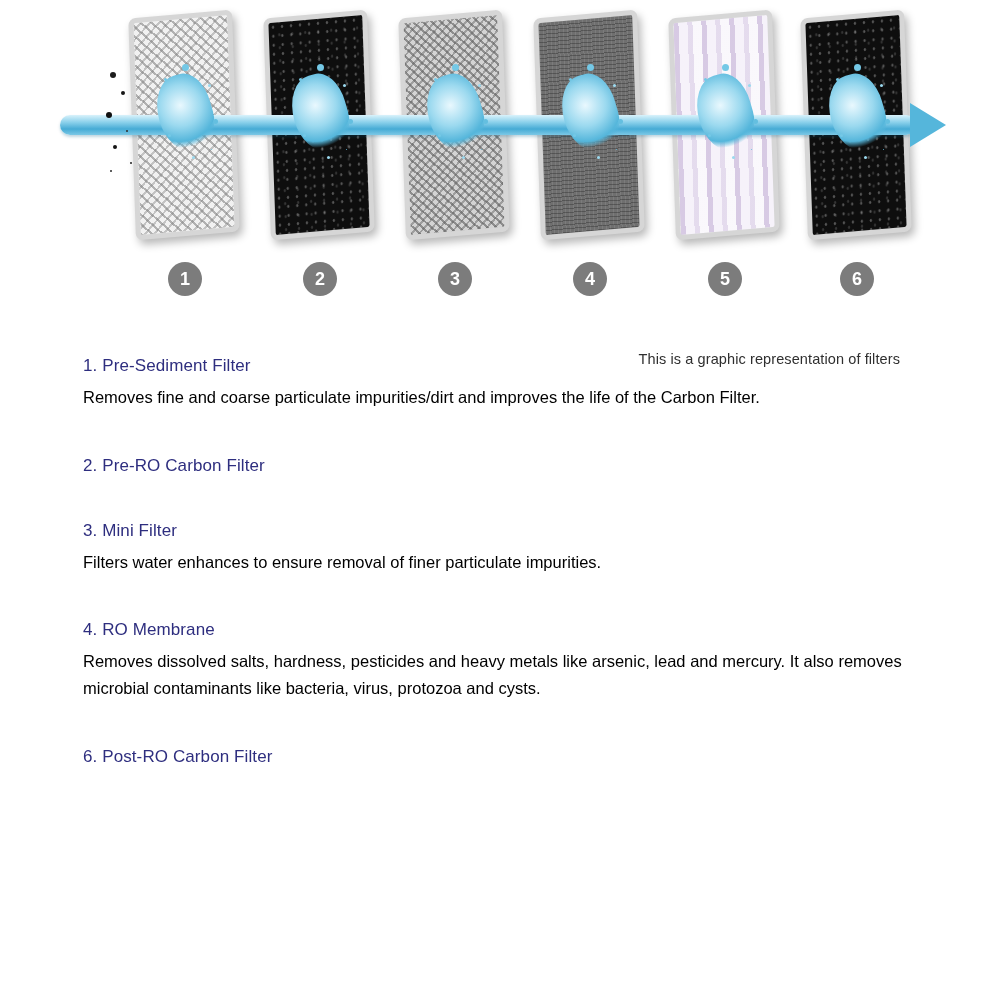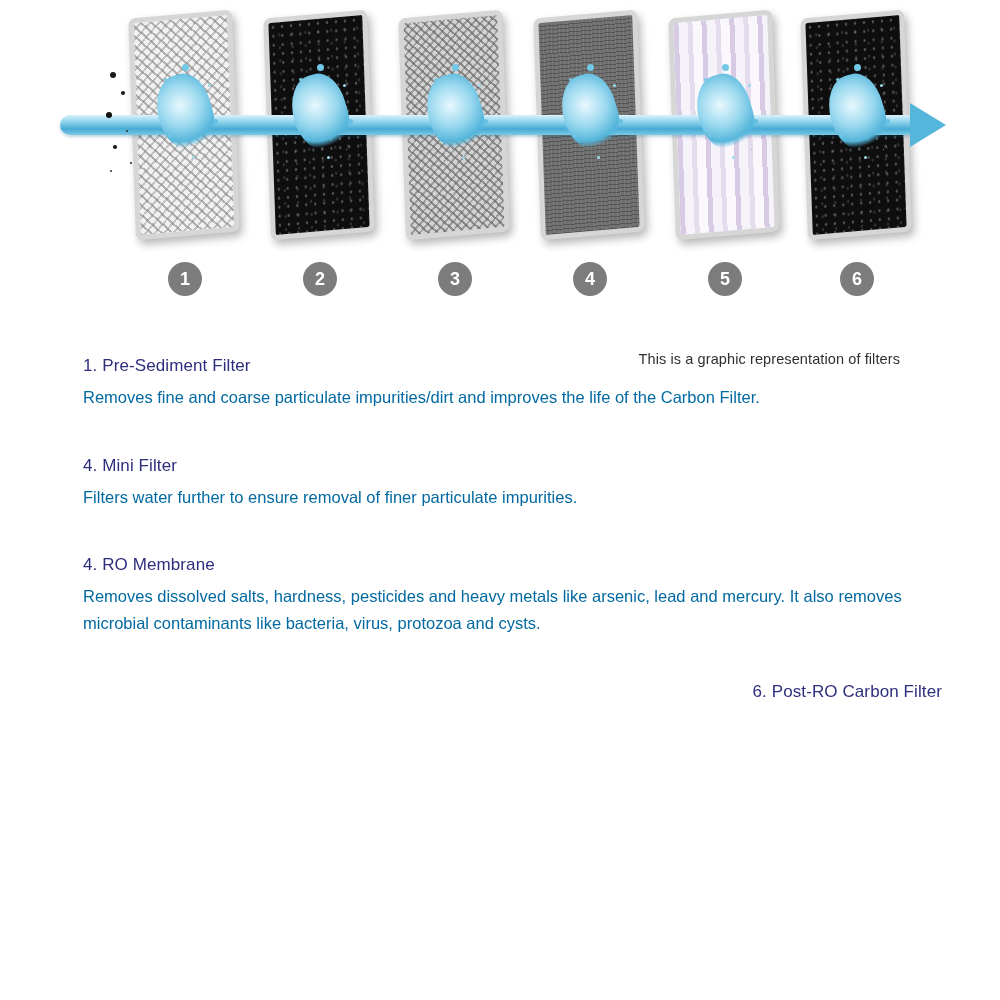--- a/index.html
+++ b/index.html
@@ -92,26 +92,26 @@
   }
 
   .caption{
     position:absolute;top:323px;right:100px;
     font-size:14.5px;font-weight:normal;color:#2f2f2f;letter-spacing:.1px;margin-top:28px;
   }
 
   
   .sections{position:absolute;left:83px;top:348px;right:58px;}
   .fsec{margin:0 0 45px 0;}
-  .fsec:last-child{margin-bottom:0;text-align:right;}
+  .fsec:last-child{margin-bottom:0;}
   .fsec h3{
     margin:8px 0 8px 0;font-size:17px;font-weight:normal;color:#2e2e7f;letter-spacing:.1px;
   }
   .fsec p{
-    margin:0;font-size:16.5px;line-height:1.62;color:#0369a1;max-width:865px;
+    margin:0;font-size:16.5px;line-height:1.62;color:#000000;max-width:865px;
   }
 </style>
 </head>
 <body>
 
 <div class="page">
 
   <div class="diagram">
 
     <div class="stream"></div>
@@ -155,25 +155,26 @@
   </div>
 
   <div class="sections">
 
     <section class="fsec">
       <h3>1. Pre-Sediment Filter</h3>
       <p>Removes fine and coarse particulate impurities/dirt and improves the life of the Carbon Filter.</p>
     </section>
 
     <section class="fsec">
+      <h3>2. Pre-RO Carbon Filter</h3>
     </section>
 
     <section class="fsec">
-      <h3>4. Mini Filter</h3>
-      <p>Filters water further to ensure removal of finer particulate impurities.</p>
+      <h3>3. Mini Filter</h3>
+      <p>Filters water enhances to ensure removal of finer particulate impurities.</p>
     </section>
 
     <section class="fsec">
       <h3>4. RO Membrane</h3>
       <p>Removes dissolved salts, hardness, pesticides and heavy metals like arsenic, lead and mercury. It also removes microbial contaminants like bacteria, virus, protozoa and cysts.</p>
     </section>
 
     <section class="fsec">
     </section>
 

